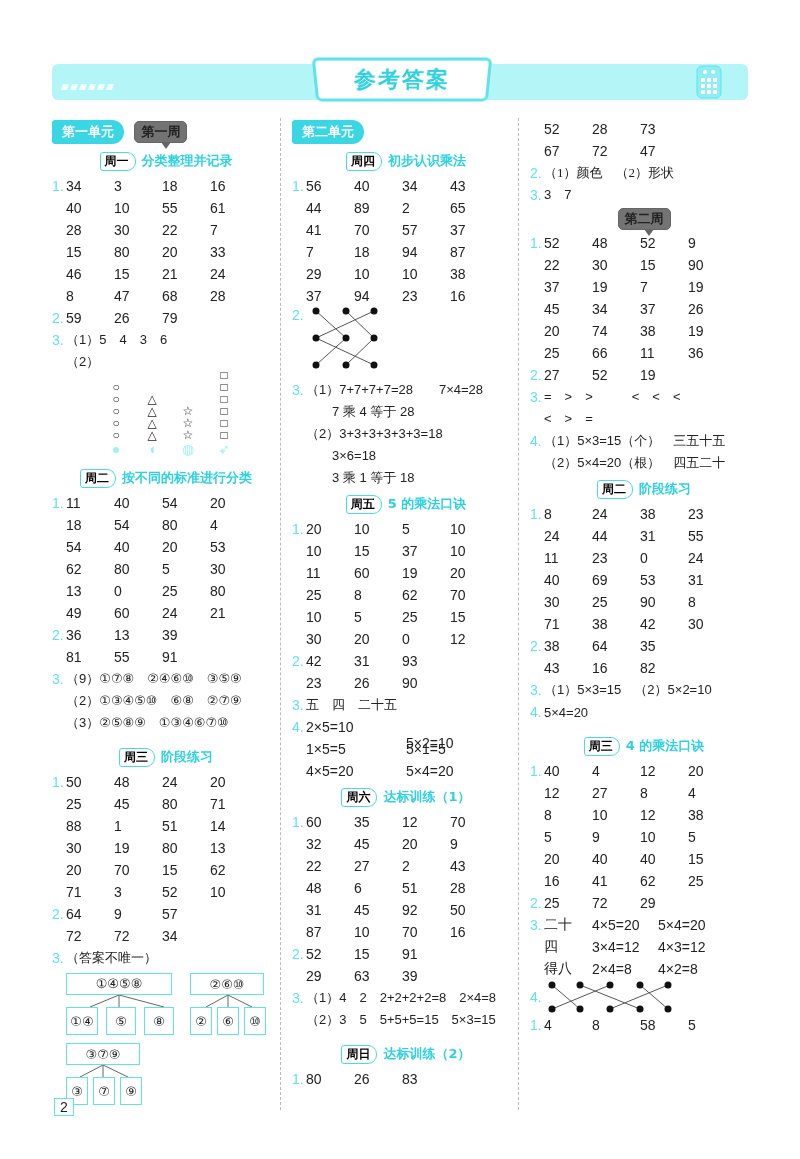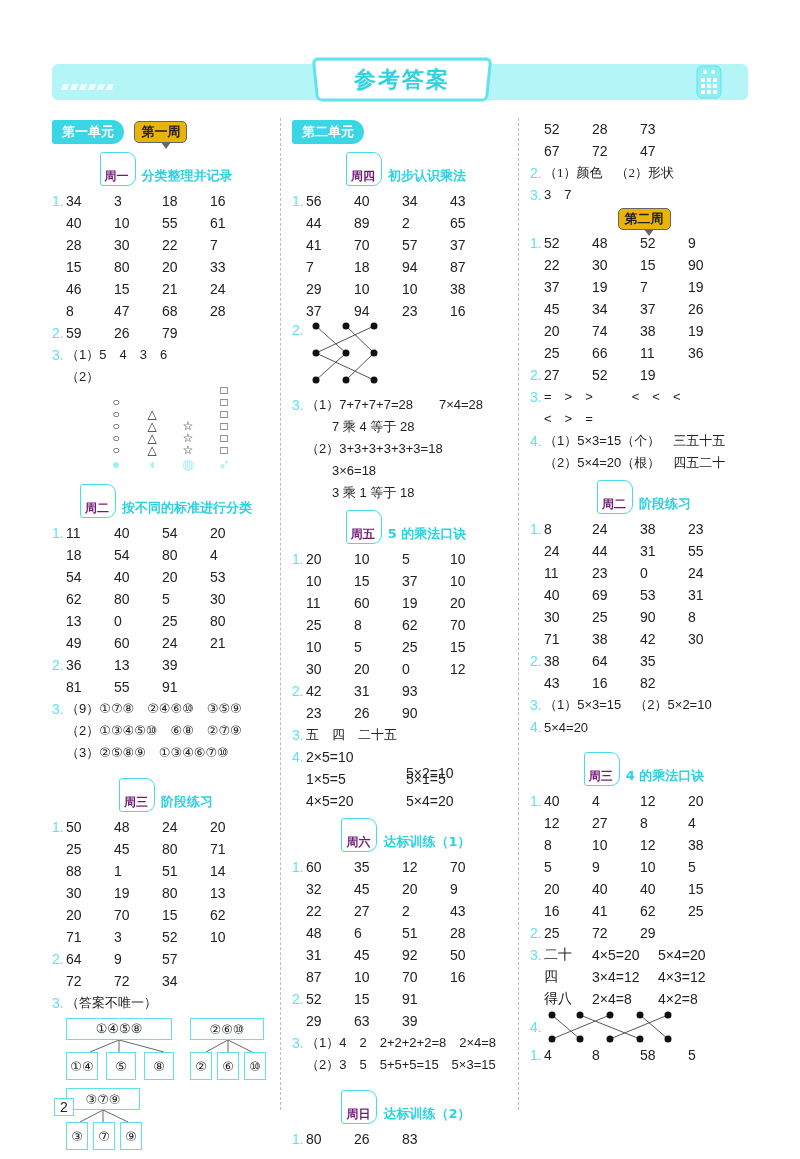--- a/index.html
+++ b/index.html
@@ -7,24 +7,24 @@
   .banner{position:absolute;left:52px;top:64px;width:696px;height:36px;background:#b4f6f8;border-radius:6px;}
   .banner .stripes{position:absolute;left:10px;top:20px;display:flex;gap:3px;}
   .banner .stripes i{display:block;width:6px;height:6px;background:#fff;opacity:.8;transform:skewX(-20deg);}
   .title-tab{position:absolute;left:314px;top:58px;width:176px;height:44px;background:#fff;border:3px solid #5ee3ea;border-radius:6px;box-sizing:border-box;transform:perspective(60px) rotateX(-4deg);display:flex;align-items:center;justify-content:center;}
   .title-tab span{font-family:"DejaVu Sans",sans-serif;font-size:22px;font-weight:bold;color:#2dd1df;letter-spacing:2px;}
   .robot{position:absolute;left:694px;top:64px;width:30px;height:36px;}
   .col{position:absolute;top:120px;width:228px;}
   .c1{left:52px;} .c2{left:292px;} .c3{left:530px;}
   .sep{position:absolute;top:118px;width:0;height:992px;border-left:1px dashed #bbb;}
   .unit{display:inline-block;background:#3ad6e3;color:#fff;font-weight:bold;font-size:13px;padding:3px 10px;border-radius:3px 12px 12px 3px;margin-right:6px;font-family:"DejaVu Sans",sans-serif;}
-  .week{display:inline-block;position:relative;border:1.5px solid #666;border-radius:5px;padding:1px 6px;font-size:13px;font-weight:bold;background:#eab308;font-family:"DejaVu Sans",sans-serif;}
+  .week{display:inline-block;position:relative;border:1.5px solid #666;border-radius:5px;padding:1px 6px;font-size:13px;font-weight:bold;background:#737373;font-family:"DejaVu Sans",sans-serif;}
   .week:after{content:"";position:absolute;left:50%;bottom:-7px;width:0;height:0;border-left:5px solid transparent;border-right:5px solid transparent;border-top:7px solid #666;}
   .sec{text-align:center;margin:6px 0 4px;font-size:13px;color:#2dd1df;font-weight:bold;font-family:"DejaVu Sans",sans-serif;}
-  .sec .tag{display:inline-block;border:1.5px solid #48dbe6;border-radius:3px 9px 9px 3px;padding:15px 6px 0 4px;margin-right:6px;font-size:12px;color:#701a75;}
+  .sec .tag{display:inline-block;border:1.5px solid #48dbe6;border-radius:3px 9px 9px 3px;padding:0 6px 0 4px;margin-right:6px;font-size:12px;color:#000000;}
   .row{display:flex;height:22px;align-items:center;font-size:14px;}
   .num{width:14px;color:#5ee3ea;font-size:14px;flex-shrink:0;}
   .cell{width:48px;flex-shrink:0;}
   .txt{white-space:nowrap;font-size:13px;}
   .cjk{font-family:Liberation Serif, serif;}
   .gap{height:8px;}
   .pagenum{position:absolute;left:54px;top:1098px;border:1px solid #5ee3ea;padding:0 5px;font-size:14px;background:#fff;}
   .tree{position:relative;height:74px;}
   .tbox{position:absolute;border:1px solid #5ee3ea;height:22px;display:flex;align-items:center;justify-content:center;font-size:13px;box-sizing:border-box;}
   .pictogram{display:flex;gap:12px;margin-left:52px;align-items:flex-end;height:86px;}

